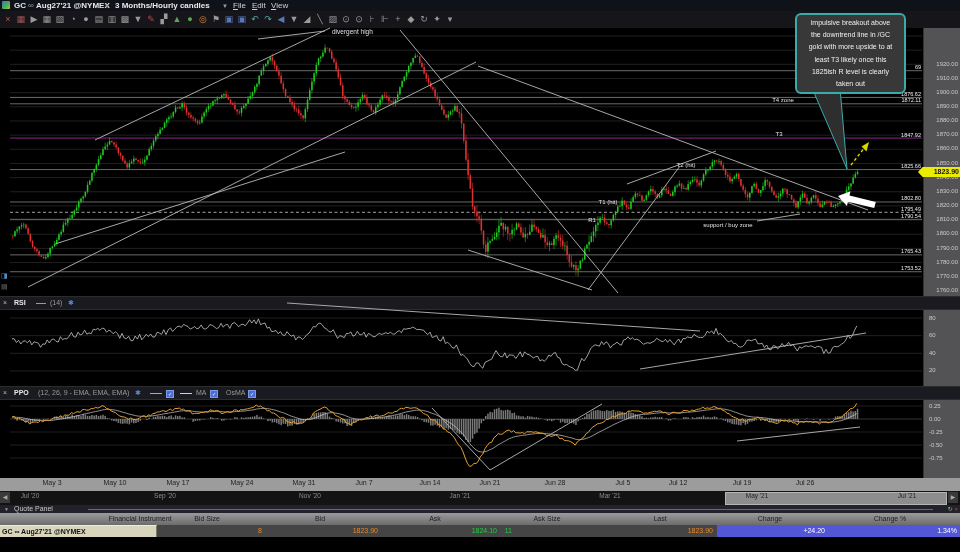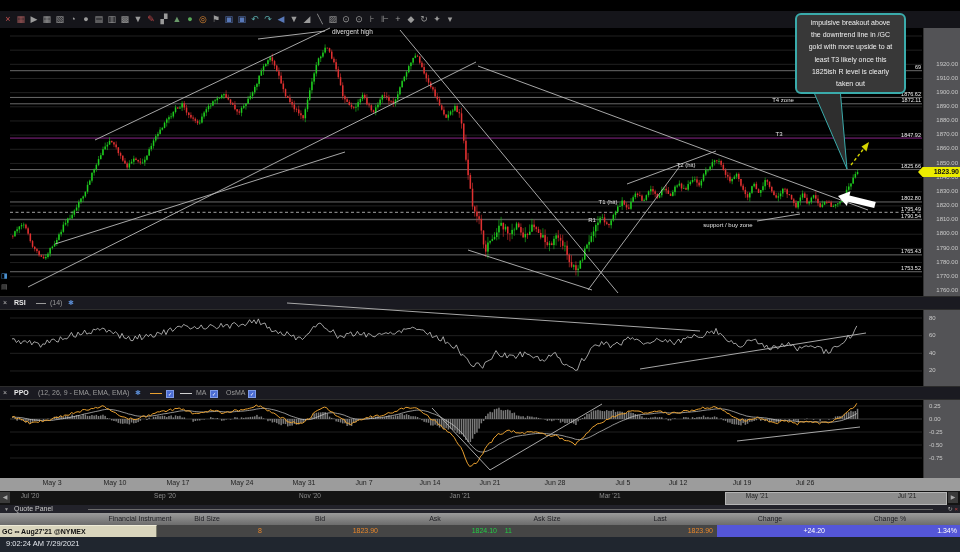--- a/index.html
+++ b/index.html
@@ -53,20 +53,32 @@
   #price-badge{left:918px;top:167px;width:42px;height:10px;background:#ecec00;z-index:8;
                clip-path:polygon(0 50%,11% 0,100% 0,100% 100%,11% 100%);
                color:#111;font-size:7px;font-weight:bold;line-height:10px;text-align:right;padding-right:1px;box-sizing:border-box;}
   .side-icon{position:absolute;font-size:7px;z-index:3;}
 </style>
 </head>
 <body>
 
 <div id="screen">
 
+  <div class="abs" id="titlebar">
+    <div class="abs" id="app-icon"></div>
+    <span class="t bold" style="left:14px;">GC</span>
+    <span class="t" style="left:28px;color:#9a9a9a;">∞</span>
+    <span class="t bold" style="left:36px;">Aug27'21 @NYMEX</span>
+    <span class="t caret" style="left:104px;top:1px;">▼</span>
+    <span class="t bold" style="left:115px;">3 Months/Hourly candles</span>
+    <span class="t caret" style="left:222px;top:1px;">▼</span>
+    <span class="t menu-item" style="left:233px;">File</span>
+    <span class="t menu-item" style="left:252px;">Edit</span>
+    <span class="t menu-item" style="left:271px;">View</span>
+  </div>
 
   <div class="abs" id="toolbar">
       <span class="tb-icon" style="left:2px;color:#c05050;">×</span>
       <span class="tb-icon" style="left:15px;color:#a05858;">▦</span>
       <span class="tb-icon" style="left:28px;color:#9a9a9a;">▶</span>
       <span class="tb-icon" style="left:41px;color:#9a9a9a;">▦</span>
       <span class="tb-icon" style="left:54px;color:#9a9a9a;">▧</span>
       <span class="tb-icon" style="left:67px;color:#9a9a9a;">◔</span>
       <span class="tb-icon" style="left:80px;color:#9a9a9a;">●</span>
       <span class="tb-icon" style="left:93px;color:#9a9a9a;">▤</span>
@@ -1407,23 +1419,20 @@
     <div id="qp-instr">GC ∞ Aug27'21 @NYMEX</div>
   <span class="qp-val" style="right:698px;color:#e8862a;">8</span>
       <span class="qp-val" style="right:582px;color:#e8862a;">1823.90</span>
       <span class="qp-val" style="right:463px;color:#22cc44;">1824.10</span>
       <span class="qp-val" style="right:448px;color:#22cc44;">11</span>
       <span class="qp-val" style="right:247px;color:#e8862a;">1823.90</span>
       <span class="qp-val" style="right:135px;color:#ffffff;">+24.20</span>
       <span class="qp-val" style="right:3px;color:#ffffff;">1.34%</span>
     </div>
 
-  <div class="abs" id="statusbar">
-    <span style="position:absolute;left:6px;">9:02:24 AM 7/29/2021</span>
-  </div>
 
   <div class="abs" id="annotation">
     <div>impulsive breakout above</div>
     <div>the downtrend line in /GC</div>
     <div>gold with more upside to at</div>
     <div>least T3 likely once this</div>
     <div>1825ish R level is clearly</div>
     <div>taken out</div>
   </div>
 

